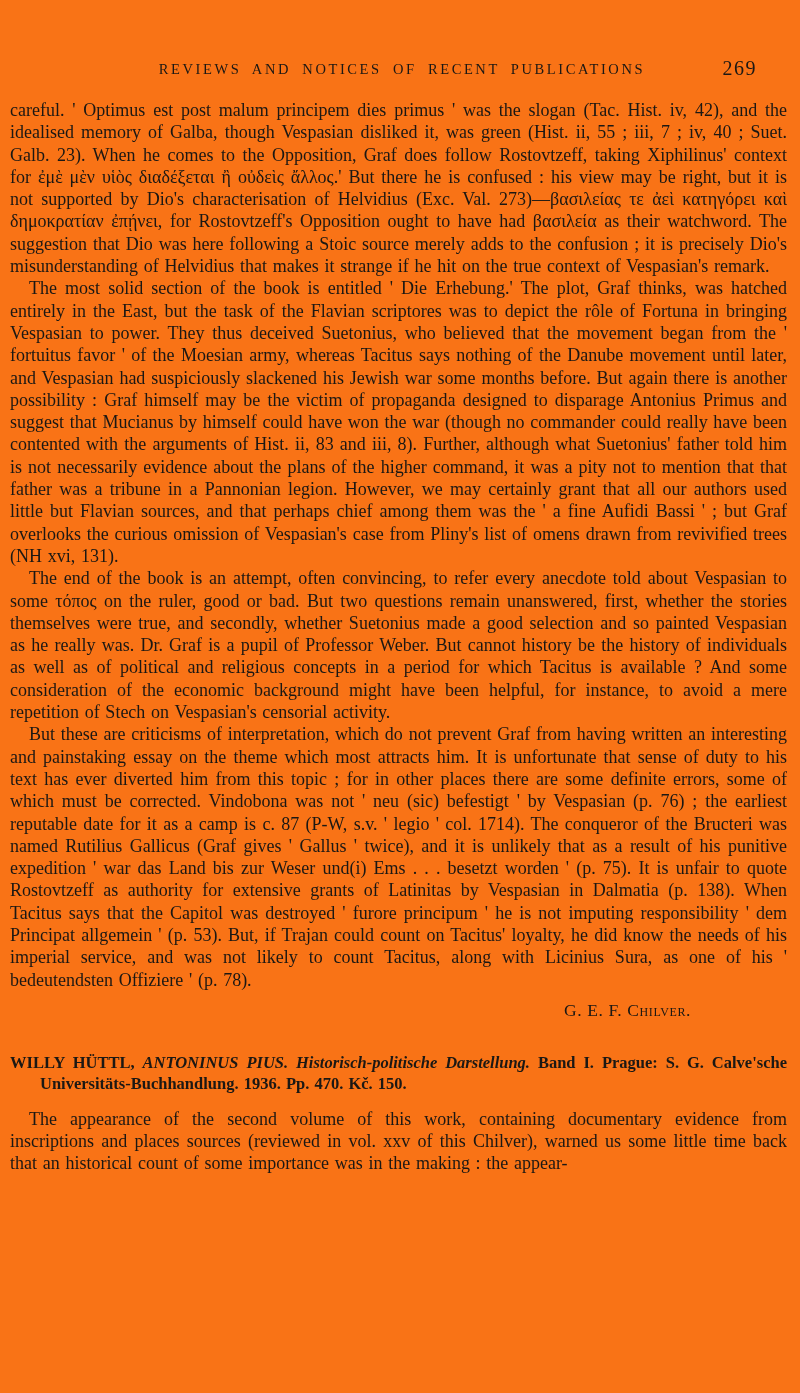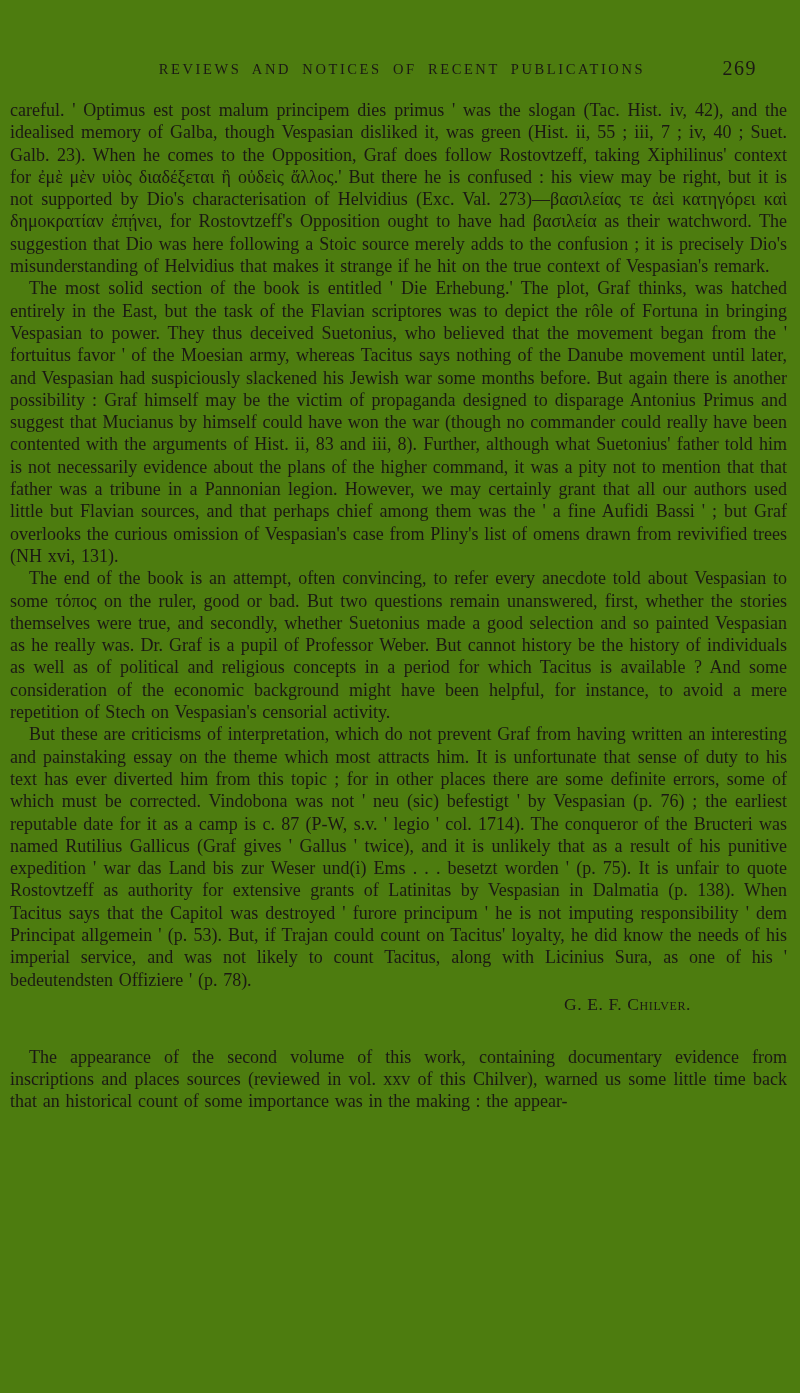--- a/index.html
+++ b/index.html
@@ -2,21 +2,21 @@
 <html><head>
 <meta charset="utf-8">
 <style>
   * { margin: 0; padding: 0; box-sizing: border-box; }
   html, body { background: #dddbd6; }
   .page {
     position: relative;
     width: 800px;
     height: 1393px;
     margin: 0 auto;
-    background: #4d7c0f;
+    background: #f97316;
     color: #1b1814;
     overflow: hidden;
     font-family: "Liberation Serif", "DejaVu Serif", serif;
   }
   .page-inner { padding: 57px 13px 0 10px; }
 
   .page-header { position: relative; height: 28px; margin-bottom: 14px; }
   .running-title {
     position: absolute; left: 392px; top: 4px;
     transform: translateX(-50%);
@@ -41,21 +41,21 @@
   .r-b  { font-weight: bold; }
   .r-bi { font-weight: bold; font-style: italic; }
 
   .signature {
     font-size: 17.5px;
     line-height: 22px;
     text-align: right;
     padding-right: 96px;
     font-variant: small-caps;
     letter-spacing: 0.6px;
-    margin-top: 2px;
+    margin-top: 8px;
   }
 
   .next-review { margin-top: 31px; }
   .review-heading {
     font-size: 16.5px;
     line-height: 21.5px;
     font-weight: bold;
     padding-left: 30px;
     text-indent: -30px;
     text-align: justify;
@@ -76,17 +76,18 @@
 
     <section class="review">
       <p class="para flush"><span>careful. ' </span><span class="r-i">Optimus est post malum principem dies primus</span><span> ' was the slogan (Tac. </span><span class="r-i">Hist.</span><span> iv, 42), and the idealised memory of Galba, though Vespasian disliked it, was green (</span><span class="r-i">Hist.</span><span> ii, 55 ; iii, 7 ; iv, 40 ; Suet. </span><span class="r-i">Galb.</span><span> 23). When he comes to the Opposition, Graf does follow Rostovtzeff, taking Xiphilinus' context for ἐμὲ μὲν υἱὸς διαδέξεται ἢ οὐδεὶς ἄλλος.' But there he is confused : his view may be right, but it is not supported by Dio's characterisation of Helvidius (</span><span class="r-i">Exc. Val.</span><span> 273)—βασιλείας τε ἀεὶ κατηγόρει καὶ δημοκρατίαν ἐπῄνει, for Rostovtzeff's Opposition ought to have had βασιλεία as their watchword. The suggestion that Dio was here following a Stoic source merely adds to the confusion ; it is precisely Dio's misunderstanding of Helvidius that makes it strange if he hit on the true context of Vespasian's remark.</span></p>
       <p class="para"><span>The most solid section of the book is entitled ' Die Erhebung.' The plot, Graf thinks, was hatched entirely in the East, but the task of the Flavian </span><span class="r-i">scriptores</span><span> was to depict the rôle of </span><span class="r-i">Fortuna</span><span> in bringing Vespasian to power. They thus deceived Suetonius, who believed that the movement began from the ' </span><span class="r-i">fortuitus</span><span> favor ' of the Moesian army, whereas Tacitus says nothing of the Danube movement until later, and Vespasian had suspiciously slackened his Jewish war some months before. But again there is another possibility : Graf himself may be the victim of propaganda designed to disparage Antonius Primus and suggest that Mucianus by himself could have won the war (though no commander could really have been contented with the arguments of </span><span class="r-i">Hist.</span><span> ii, 83 and iii, 8). Further, although what Suetonius' father told him is not necessarily evidence about the plans of the higher command, it was a pity not to mention that that father was a tribune in a Pannonian legion. However, we may certainly grant that all our authors used little but Flavian sources, and that perhaps chief among them was the ' </span><span class="r-i">a fine Aufidi Bassi</span><span> ' ; but Graf overlooks the curious omission of Vespasian's case from Pliny's list of omens drawn from revivified trees (</span><span class="r-i">NH</span><span> xvi, 131).</span></p>
       <p class="para"><span>The end of the book is an attempt, often convincing, to refer every anecdote told about Vespasian to some τόπος on the ruler, good or bad. But two questions remain unanswered, first, whether the stories themselves were true, and secondly, whether Suetonius made a good selection and so painted Vespasian as he really was. Dr. Graf is a pupil of Professor Weber. But cannot history be the history of individuals as well as of political and religious concepts in a period for which Tacitus is available ? And some consideration of the economic background might have been helpful, for instance, to avoid a mere repetition of Stech on Vespasian's censorial activity.</span></p>
       <p class="para"><span>But these are criticisms of interpretation, which do not prevent Graf from having written an interesting and painstaking essay on the theme which most attracts him. It is unfortunate that sense of duty to his text has ever diverted him from this topic ; for in other places there are some definite errors, some of which must be corrected. Vindobona was not ' neu (sic) befestigt ' by Vespasian (p. 76) ; the earliest reputable date for it as a camp is </span><span class="r-i">c.</span><span> 87 (P-W, </span><span class="r-i">s.v.</span><span> ' </span><span class="r-i">legio</span><span> ' col. 1714). The conqueror of the Bructeri was named Rutilius Gallicus (Graf gives ' Gallus ' twice), and it is unlikely that as a result of his punitive expedition ' war das Land bis zur Weser und(i) Ems . . . besetzt worden ' (p. 75). It is unfair to quote Rostovtzeff as authority for extensive grants of </span><span class="r-i">Latinitas</span><span> by Vespasian in Dalmatia (p. 138). When Tacitus says that the Capitol was destroyed ' furore principum ' he is not imputing responsibility ' dem Principat allgemein ' (p. 53). But, if Trajan could count on Tacitus' loyalty, he did know the needs of his imperial service, and was not likely to count Tacitus, along with Licinius Sura, as one of his ' bedeutendsten Offiziere ' (p. 78).</span></p>
       <p class="signature">G. E. F. Chilver.</p>
     </section>
 
     <section class="review next-review">
+      <p class="review-heading"><span class="r-b">WILLY HÜTTL, </span><span class="r-bi">ANTONINUS PIUS.</span><span class="r-b"> </span><span class="r-bi">Historisch-politische Darstellung.</span><span class="r-b"> Band I. Prague: S. G. Calve'sche Universitäts-Buchhandlung. 1936. Pp. 470. Kč. 150.</span></p>
       <p class="para"><span>The appearance of the second volume of this work, containing documentary evidence from inscriptions and places sources (reviewed in vol. xxv of this </span><span class="r-i">Chilver</span><span>), warned us some little time back that an historical count of some importance was in the making : the appear-</span></p>
     </section>
 
   </div>
 </div>
 
 </body></html>

